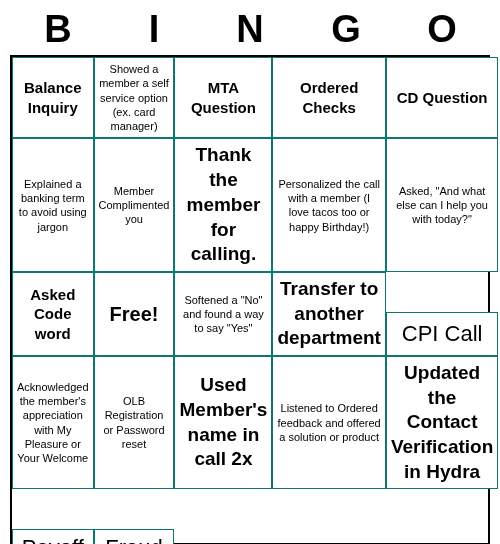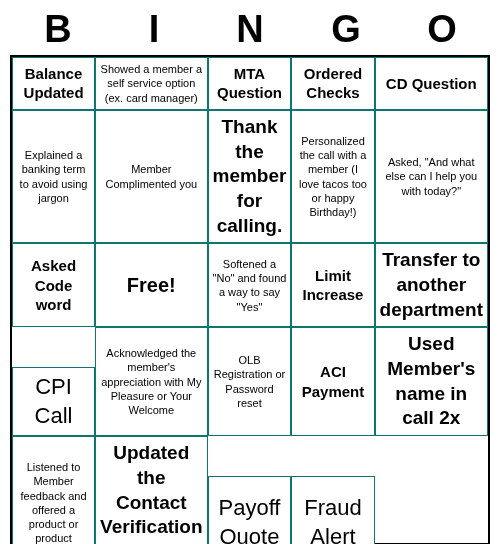--- a/index.html
+++ b/index.html
@@ -70,37 +70,35 @@
 
 <div class="bingo-header">
   <span class="bingo-header-letter">B</span>
   <span class="bingo-header-letter">I</span>
   <span class="bingo-header-letter">N</span>
   <span class="bingo-header-letter">G</span>
   <span class="bingo-header-letter">O</span>
 </div>
 
 <div class="bingo-grid">
-<div class="bingo-cell large-text">Balance Updated</div>
+<div class="bingo-cell large-text">Balance Inquiry</div>
     <div class="bingo-cell">Showed a member a self service option (ex. card manager)</div>
     <div class="bingo-cell large-text">MTA Question</div>
     <div class="bingo-cell large-text">Ordered Checks</div>
     <div class="bingo-cell large-text">CD Question</div>
     <div class="bingo-cell">Explained a banking term to avoid using jargon</div>
     <div class="bingo-cell">Member Complimented you</div>
     <div class="bingo-cell medium-text">Thank the member for calling.</div>
     <div class="bingo-cell">Personalized the call with a member (I love tacos too or happy Birthday!)</div>
     <div class="bingo-cell">Asked, "And what else can I help you with today?"</div>
     <div class="bingo-cell large-text">Asked Code word</div>
     <div class="bingo-cell free">Free!</div>
     <div class="bingo-cell">Softened a "No" and found a way to say "Yes"</div>
-    <div class="bingo-cell large-text">Limit Increase</div>
     <div class="bingo-cell medium-text">Transfer to another department</div>
     <div class="bingo-cell xlarge-text">CPI Call</div>
     <div class="bingo-cell">Acknowledged the member's appreciation with My Pleasure or Your Welcome</div>
     <div class="bingo-cell">OLB Registration or Password reset</div>
-    <div class="bingo-cell large-text">ACI Payment</div>
     <div class="bingo-cell medium-text">Used Member's name in call 2x</div>
-    <div class="bingo-cell">Listened to Member feedback and offered a product or product</div>
+    <div class="bingo-cell">Listened to Ordered feedback and offered a solution or product</div>
     <div class="bingo-cell medium-text">Updated the Contact Verification in Hydra</div>
     <div class="bingo-cell xlarge-text">Payoff Quote</div>
     <div class="bingo-cell xlarge-text">Fraud Alert</div>
   </div>
 
 </body></html>

